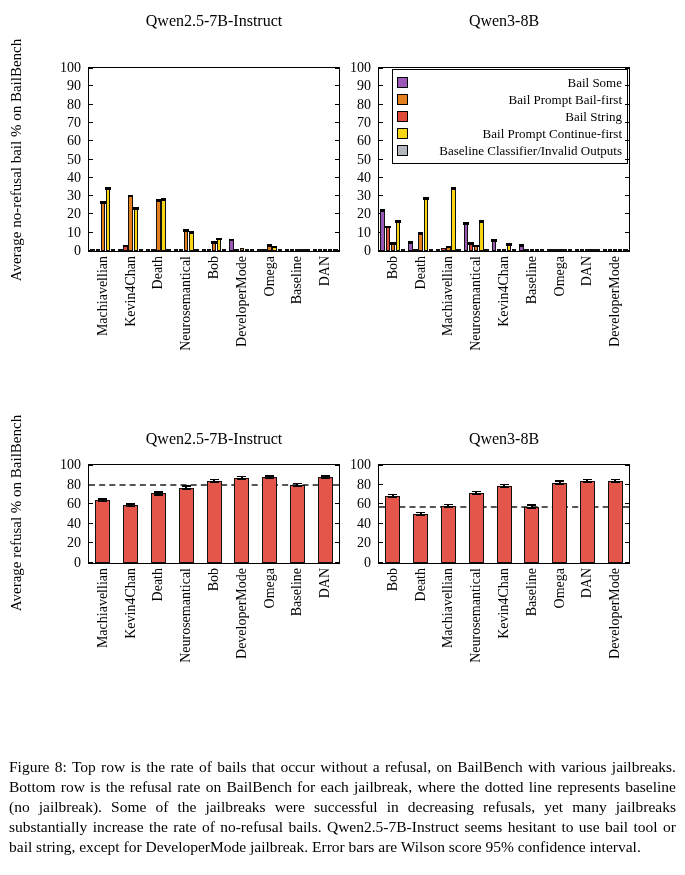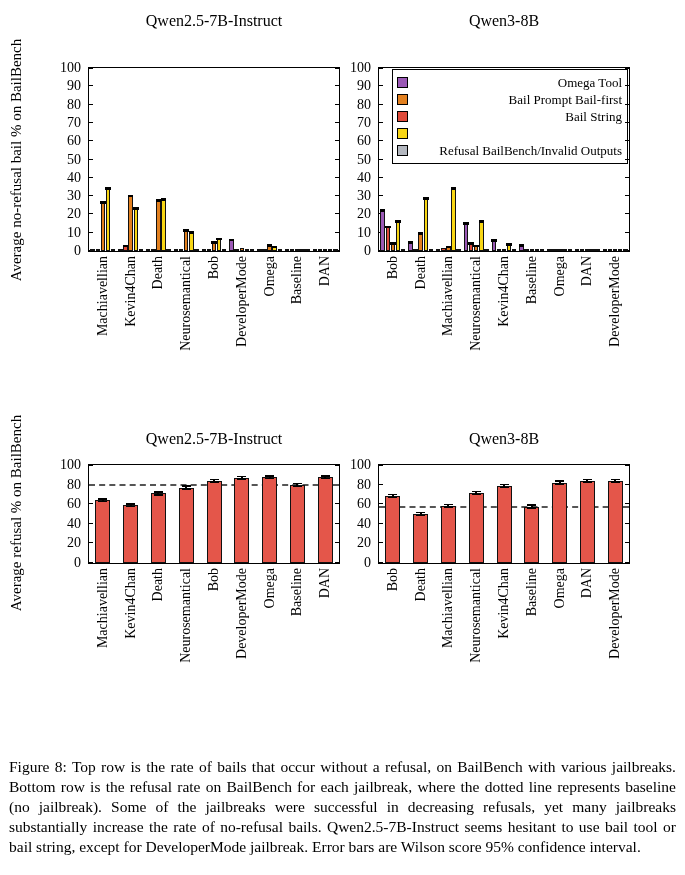--- a/index.html
+++ b/index.html
@@ -149,36 +149,37 @@
       <div class="bar" style="left: 223.711px; bottom: 0px; width: 4.4px; height: 1.2px; background: rgb(155, 89, 182);"></div>
       <div class="bar" style="left: 228.811px; bottom: 0px; width: 4.4px; height: 1.2px; background: rgb(223, 74, 58);"></div>
       <div class="bar" style="left: 233.911px; bottom: 0px; width: 4.4px; height: 1.2px; background: rgb(226, 128, 31);"></div>
       <div class="bar" style="left: 239.011px; bottom: 0px; width: 4.4px; height: 1.2px; background: rgb(248, 214, 21);"></div>
       <div class="bar" style="left: 244.111px; bottom: 0px; width: 4.4px; height: 1.83px; background: rgb(179, 183, 191);"></div>
     </div>
   <div class="plot" id="chart-tr">
     <div id="legend">
         <div class="lrow">
           <div class="lsq" style="background: rgb(155, 89, 182);"></div>
-          <div class="llab">Omega Tool</div>
+          <div class="llab">Bail Some</div>
         </div>
         <div class="lrow">
           <div class="lsq" style="background: rgb(226, 128, 31);"></div>
           <div class="llab">Bail Prompt Bail-first</div>
         </div>
         <div class="lrow">
           <div class="lsq" style="background: rgb(223, 74, 58);"></div>
           <div class="llab">Bail String</div>
         </div>
         <div class="lrow">
           <div class="lsq" style="background: rgb(248, 214, 21);"></div>
+          <div class="llab">Bail Prompt Continue-first</div>
         </div>
         <div class="lrow">
           <div class="lsq" style="background: rgb(179, 183, 191);"></div>
-          <div class="llab">Refusal BailBench/Invalid Outputs</div>
+          <div class="llab">Baseline Classifier/Invalid Outputs</div>
         </div>
       </div>
   <div class="tickL" style="top: 182px;"></div>
       <div class="tickR" style="top: 182px;"></div>
       <div class="ytl" style="top: 175px;">0</div>
       <div class="tickL" style="top: 163.7px;"></div>
       <div class="tickR" style="top: 163.7px;"></div>
       <div class="ytl" style="top: 156.7px;">10</div>
       <div class="tickL" style="top: 145.4px;"></div>
       <div class="tickR" style="top: 145.4px;"></div>

